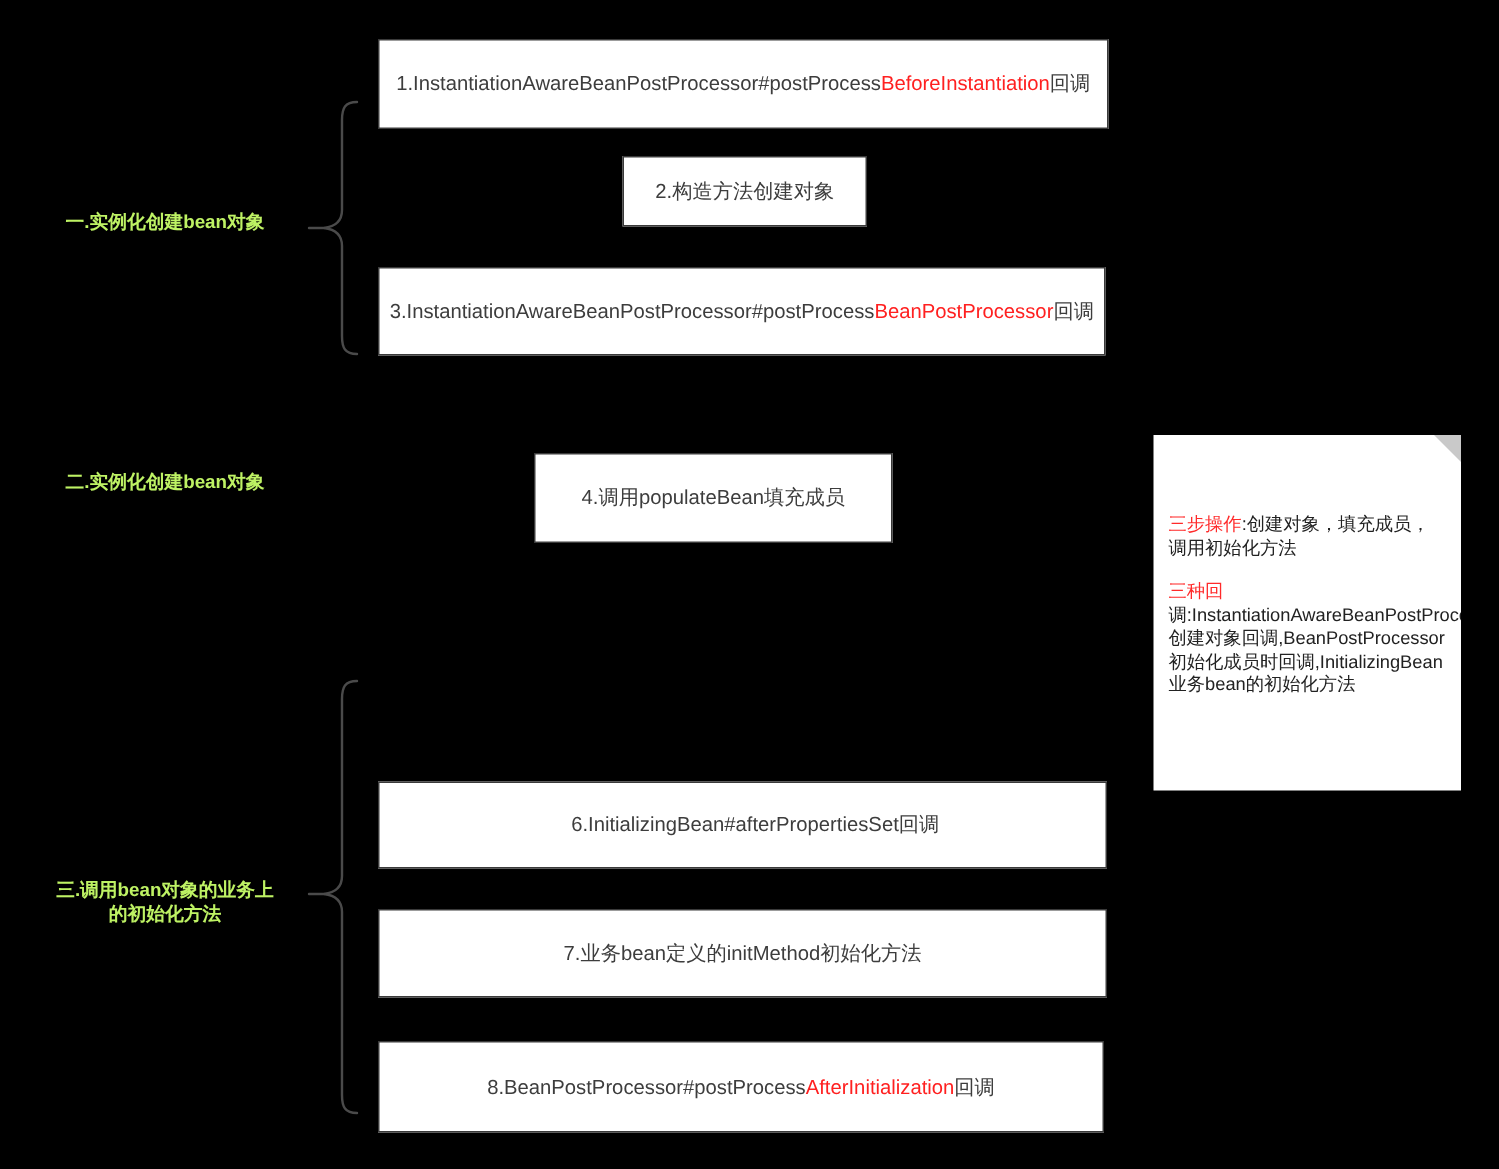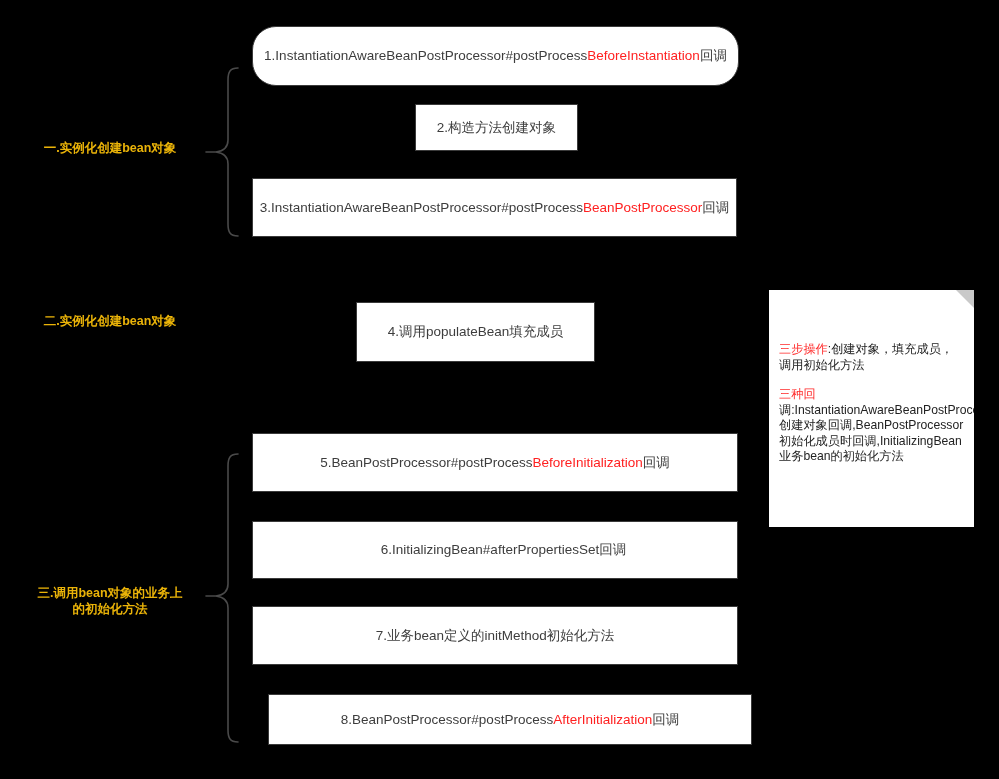--- a/index.html
+++ b/index.html
@@ -12,21 +12,21 @@
     width: 999px;
     height: 779px;
     background: #000000;
     overflow: hidden;
     font-family: "Liberation Sans", "DejaVu Sans", sans-serif;
   }
 
   
   .section-label {
     position: absolute;
-    color: #eab308;
+    color: #bef264;
     font-size: 12.5px;
     font-weight: bold;
     text-align: center;
     line-height: 16px;
     letter-spacing: 0px;
     white-space: pre-line;
   }
 
   
   .step-box {
@@ -93,21 +93,21 @@
     </svg>
   </div>
 
   <div class="brace" style="left:206px; top:448px;">
     <svg width="34" height="300" viewBox="0 0 34 300" fill="none" stroke="#4a4a4a" stroke-width="1.6" stroke-linecap="round">
       <path d="M32 6 C 24 6, 22 10, 22 18 L22 136 C22 143, 18 147, 10 148 C18 149, 22 153, 22 160 L22 282 C22 290, 24 294, 32 294"></path>
       <path d="M10 148 L0 148"></path>
     </svg>
   </div>
 
-  <div class="step-box" style="left:252px; top:26px; width:487px; height:60px;border-radius:24px;">
+  <div class="step-box" style="left:252px; top:26px; width:487px; height:60px;">
     <span class="txt">
       <span>1.InstantiationAwareBeanPostProcessor#postProcess</span><span class="red">BeforeInstantiation</span><span>回调</span>
     </span>
   </div>
 
   <div class="step-box" style="left:415px; top:104px; width:163px; height:47px;">
     <span class="txt">
       <span>2.构造方法创建对象</span><span class="red"></span><span></span>
     </span>
   </div>
@@ -117,39 +117,34 @@
       <span>3.InstantiationAwareBeanPostProcessor#postProcess</span><span class="red">BeanPostProcessor</span><span>回调</span>
     </span>
   </div>
 
   <div class="step-box" style="left:356px; top:302px; width:239px; height:60px;">
     <span class="txt">
       <span>4.调用populateBean填充成员</span><span class="red"></span><span></span>
     </span>
   </div>
 
-  <div class="step-box" style="left:252px; top:433px; width:486px; height:59px;">
-    <span class="txt">
-      <span>5.BeanPostProcessor#postProcess</span><span class="red">BeforeInitialization</span><span>回调</span>
-    </span>
-  </div>
 
   <div class="step-box" style="left:252px; top:521px; width:486px; height:58px;padding-left:25px;">
     <span class="txt">
       <span>6.InitializingBean#afterPropertiesSet回调</span><span class="red"></span><span></span>
     </span>
   </div>
 
   <div class="step-box" style="left:252px; top:606px; width:486px; height:59px;">
     <span class="txt">
       <span>7.业务bean定义的initMethod初始化方法</span><span class="red"></span><span></span>
     </span>
   </div>
 
-  <div class="step-box" style="left:268px; top:694px; width:484px; height:51px;">
+  <div class="step-box" style="left:252px; top:694px; width:484px; height:61px;">
     <span class="txt">
       <span>8.BeanPostProcessor#postProcess</span><span class="red">AfterInitialization</span><span>回调</span>
     </span>
   </div>
 
   <div id="sticky-note" style="left:769px; top:290px; width:205px; height:237px;">
     <div class="fold"></div>
     <p class="note-para"><span class="note-head">三步操作</span><span>:创建对象，填充成员，调用初始化方法</span></p>
     <p class="note-para"><span class="note-head">三种回</span><span>调:InstantiationAwareBeanPostProcessor创建对象回调,BeanPostProcessor初始化成员时回调,InitializingBean业务bean的初始化方法</span></p>
   </div>

